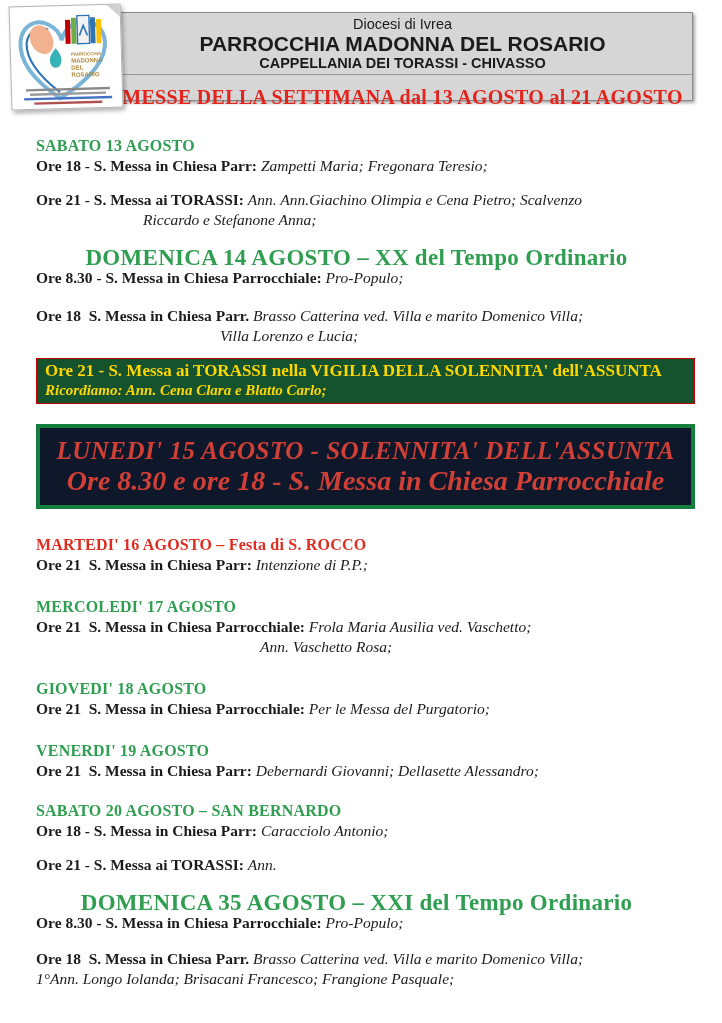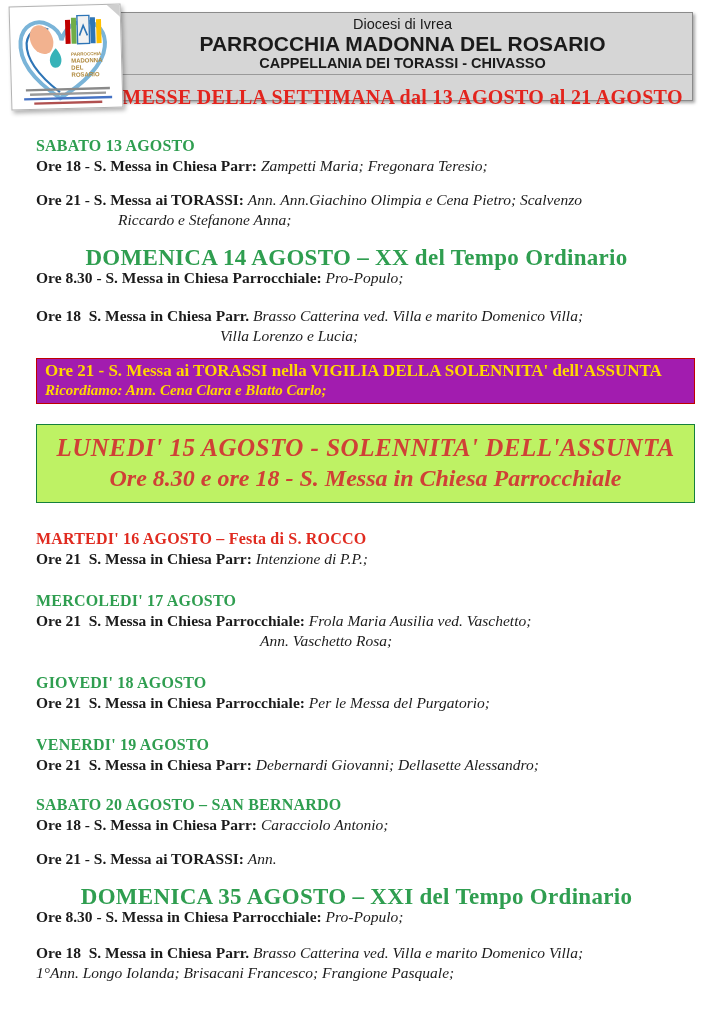--- a/index.html
+++ b/index.html
@@ -25,32 +25,32 @@
   
   .content { padding-left:36px; padding-right:27px; font-size:15.5px; line-height:20px; }
   .day-title { font-weight:bold; font-size:16px; color:#2f9e50; letter-spacing:.2px; }
   .day-title.red { color:#e02b20; }
   .sunday-title { font-weight:bold; font-size:23px; color:#2f9e50; text-align:center; letter-spacing:.3px; }
   .mass-line { }
   .mass-label { font-weight:bold; white-space:pre-wrap; }
   .mass-intent { font-style:italic; }
   .cont-line { font-style:italic; }
 
-  .banner { background:#a21caf; border:1px solid #c00000; color:#ffd700;
+  .banner { background:#14532d; border:1px solid #c00000; color:#ffd700;
             padding:2px 8px 4px 8px; width:659px; }
   .banner-line1 { font-weight:bold; font-size:17px; line-height:20px; }
   .banner-line2 { font-weight:bold; font-style:italic; font-size:15px; line-height:18px; }
 
-  .highlight-box { background:#bef264; border:1px solid #15803d; width:659px;
+  .highlight-box { background:#0f172a; border:4px solid #15803d; width:659px;
                    text-align:center; color:#d04036; padding:7px 4px 9px 4px; }
   .highlight-line1 { font-weight:bold; font-style:italic; font-size:25px; line-height:31px; letter-spacing:.5px; }
-  .highlight-line2 { font-weight:bold; font-style:italic; font-size:24px; line-height:30px; } .mt6{margin-top:20px} .mt12{margin-top:12px} .mt14{margin-top:14px}
+  .highlight-line2 { font-weight:bold; font-style:italic; font-size:28px; line-height:30px; } .mt6{margin-top:20px} .mt12{margin-top:12px} .mt14{margin-top:14px}
   .mt16{margin-top:16px} .mt18{margin-top:18px} .mt20{margin-top:20px} .mt22{margin-top:22px}
   .mt26{margin-top:26px}
-  .ind175{margin-left:82px} .ind185{margin-left:184px} .ind224{margin-left:224px}
+  .ind175{margin-left:107px} .ind185{margin-left:184px} .ind224{margin-left:224px}
 </style>
 </head>
 <body>
 
 <div class="page">
 
   <div class="header">
     <div class="diocese-box">
       <div class="diocese-line">Diocesi di Ivrea</div>
       <div class="parish-line">PARROCCHIA MADONNA DEL ROSARIO</div>

